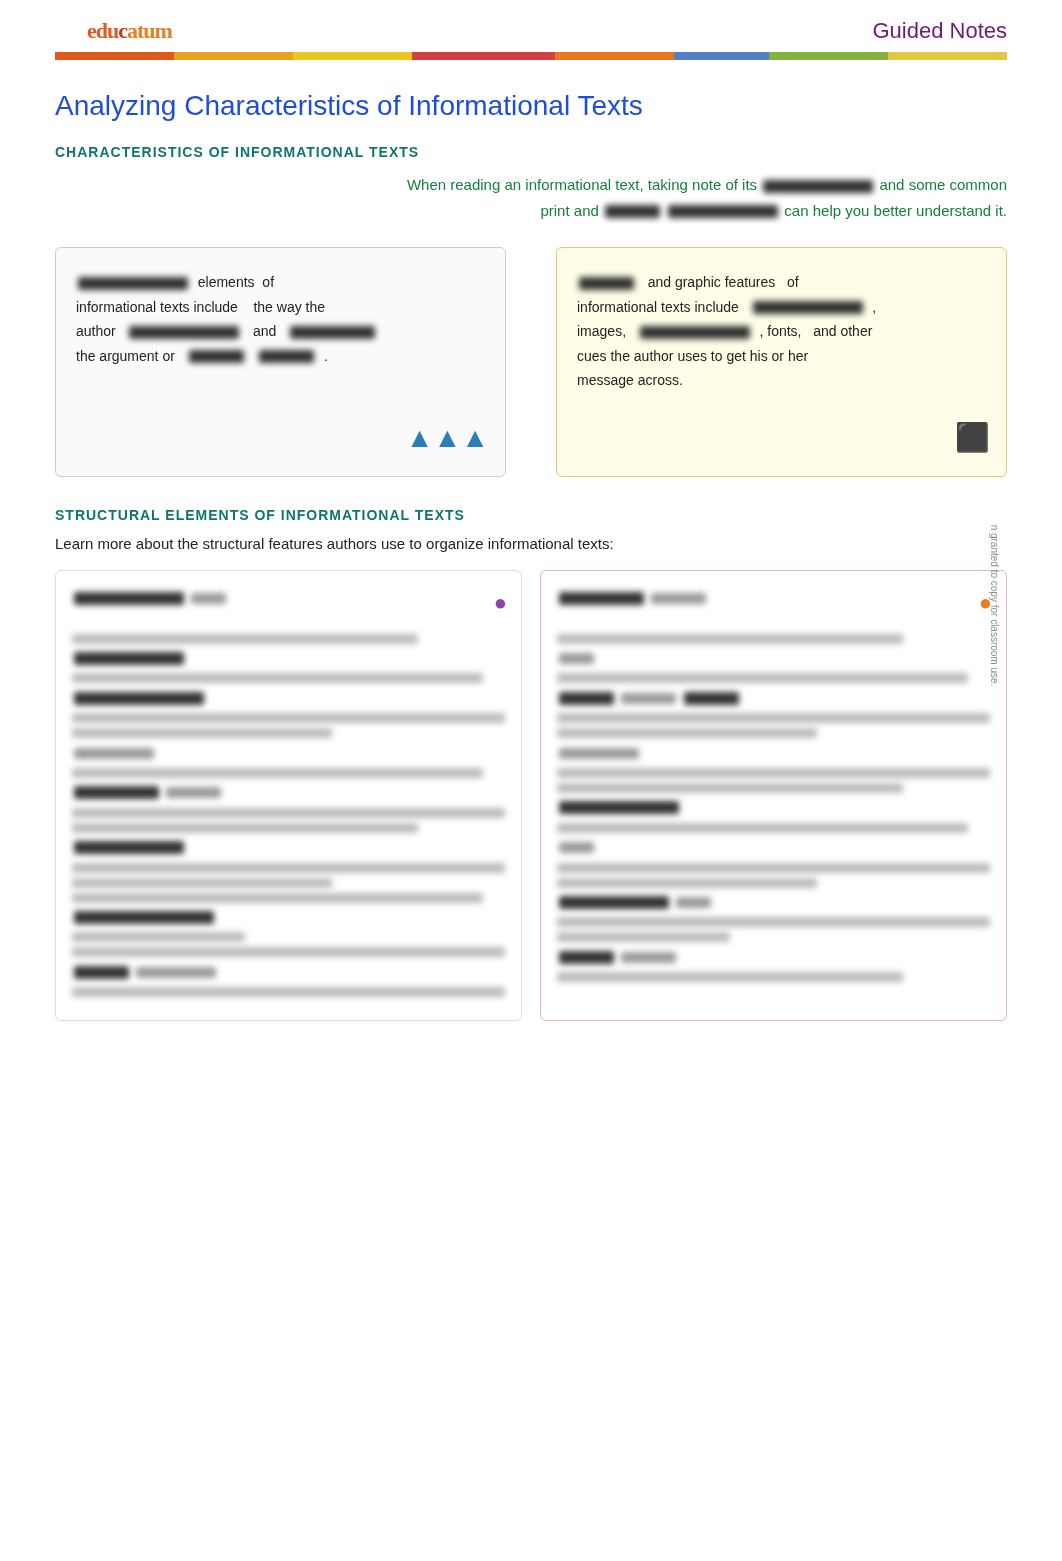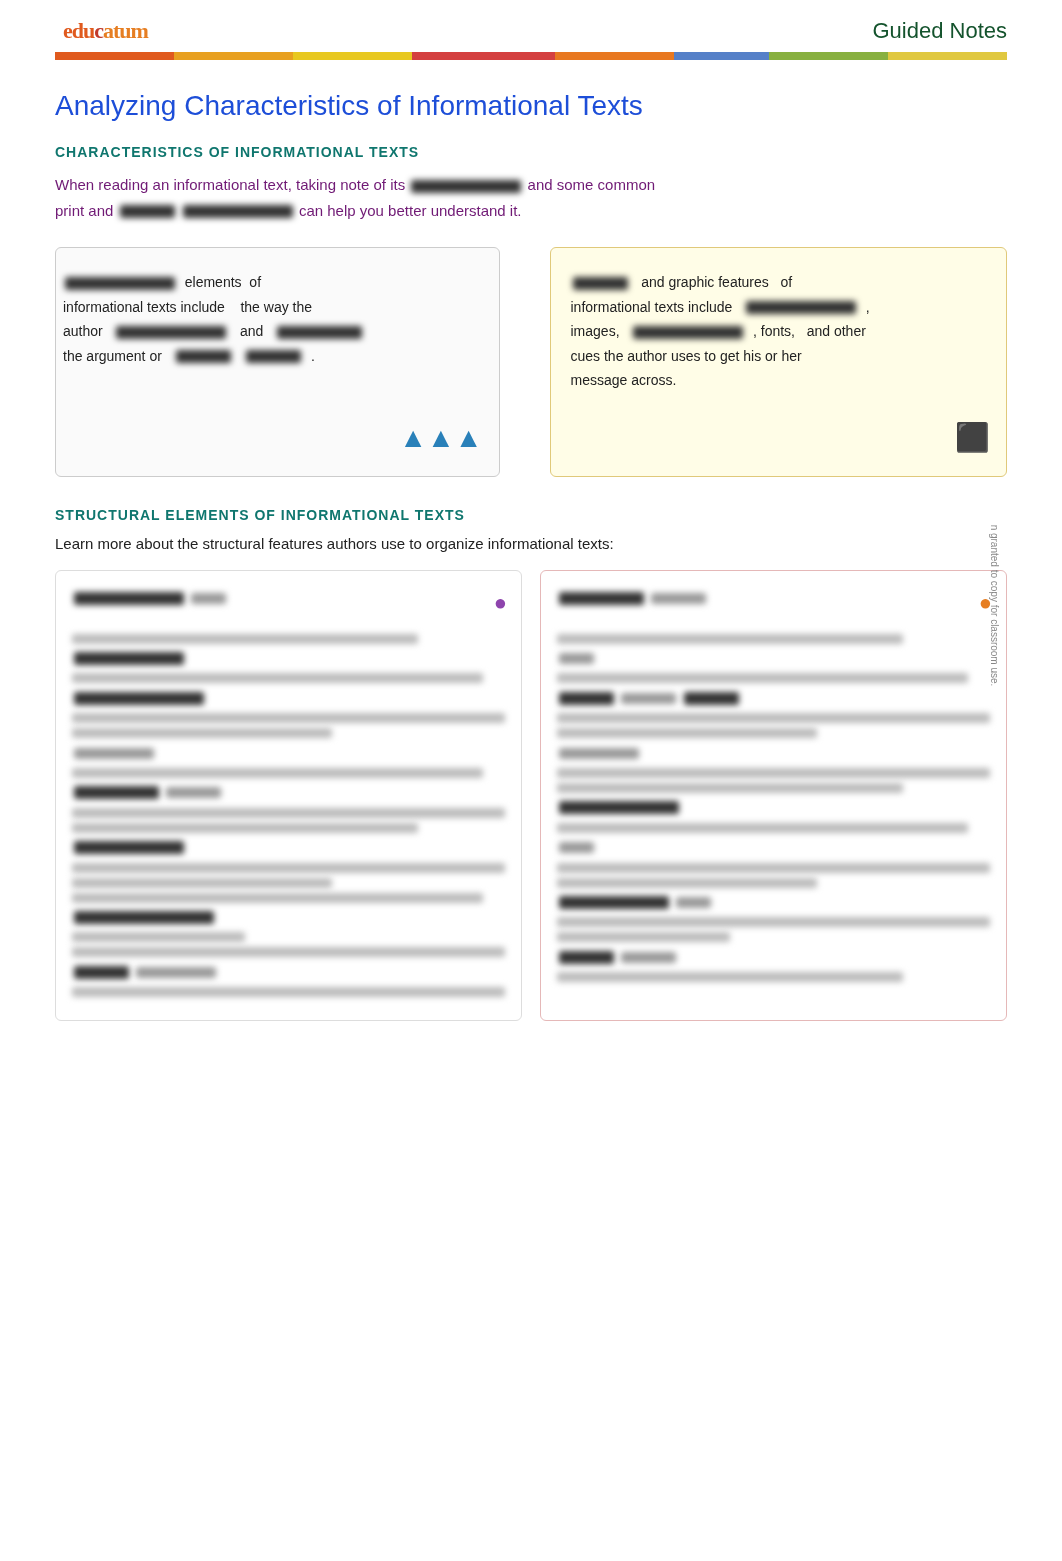--- a/index.html
+++ b/index.html
@@ -12,41 +12,41 @@
       min-height: 1561px;
       position: relative;
       overflow-x: hidden;
     }
 
     
     .header {
       display: flex;
       align-items: center;
       justify-content: space-between;
-      padding: 18px 55px 0 63px;
+      padding: 18px 55px 0 87px;
     }
 
     .logo-area {
       display: flex;
       align-items: center;
     }
 
     .logo-text {
       font-size: 22px;
       font-weight: 900;
       letter-spacing: -1px;
     }
 
     .logo-edu { color: #e05a1e; }
     .logo-pur { color: #c0392b; }
     .logo-pum { color: #e67e22; }
 
     .header-title {
       font-size: 22px;
-      color: #14532d;
+      color: #701a75;
       font-family: Arial, sans-serif;
       font-weight: normal;
     }
 
     
     .color-bar {
       display: flex;
       height: 8px;
       margin: 8px 55px 0 55px;
     }
@@ -76,21 +76,22 @@
       font-family: Arial, sans-serif;
       text-transform: uppercase;
       margin-bottom: 12px;
     }
 
     .intro-text {
       font-size: 15px;
       line-height: 1.7;
       margin-bottom: 24px;
       font-family: Arial, sans-serif;
-      color: #701a75;
+      color: #15803d;
+      text-align: right;
     }
 
     
     .cards-row {
       display: flex;
       gap: 18px;
       margin-bottom: 30px;
     }
 
     .info-card {
@@ -107,21 +108,20 @@
 
     .info-card.yellow-bg {
       background: #fffde7;
       border-color: #e0c97a;
       margin-left: 32px;
     }
 
     .info-card.white-bg {
       background: #fafafa;
       border-color: #ccc;
-      padding-left: 7px;
     }
 
     .card-icon {
       position: absolute;
       bottom: 14px;
       right: 16px;
       font-size: 28px;
     }
 
     .card-icon-blue { color: #2980b9; }

